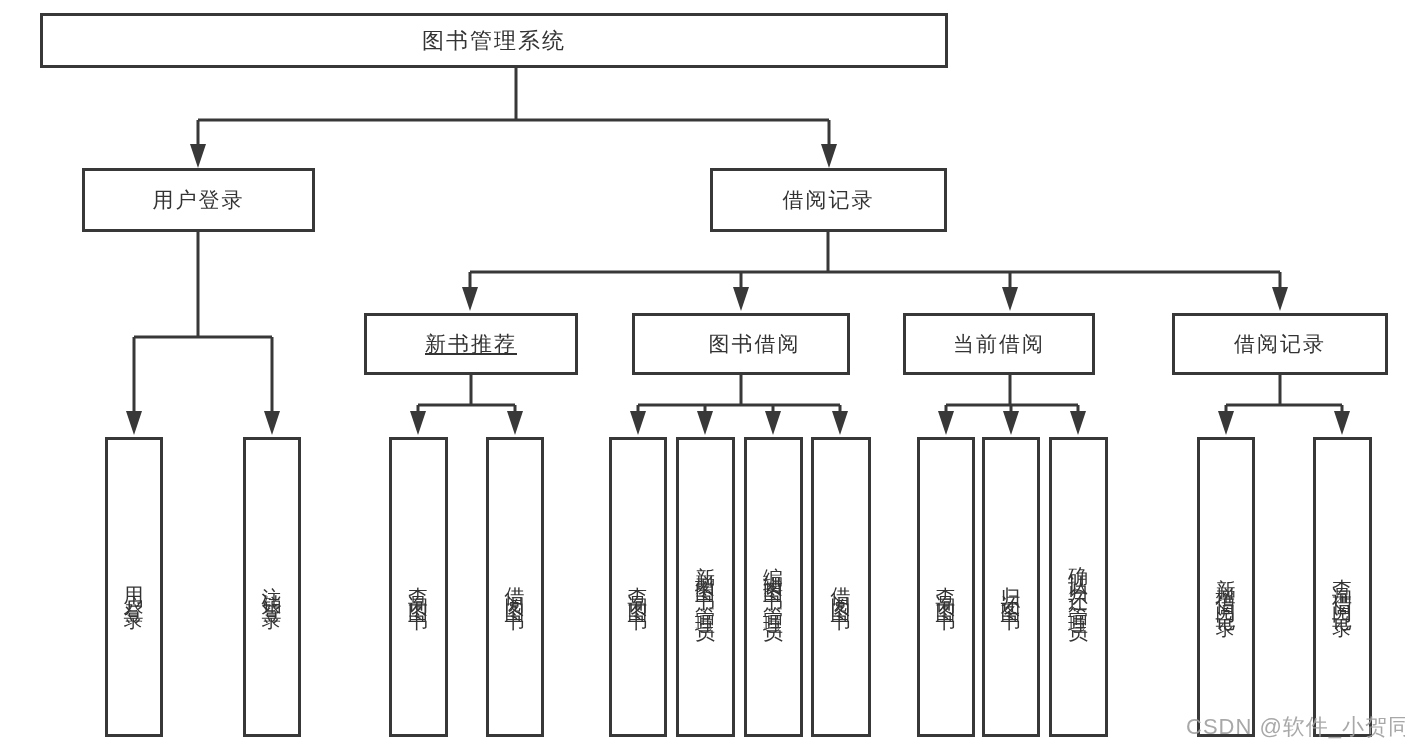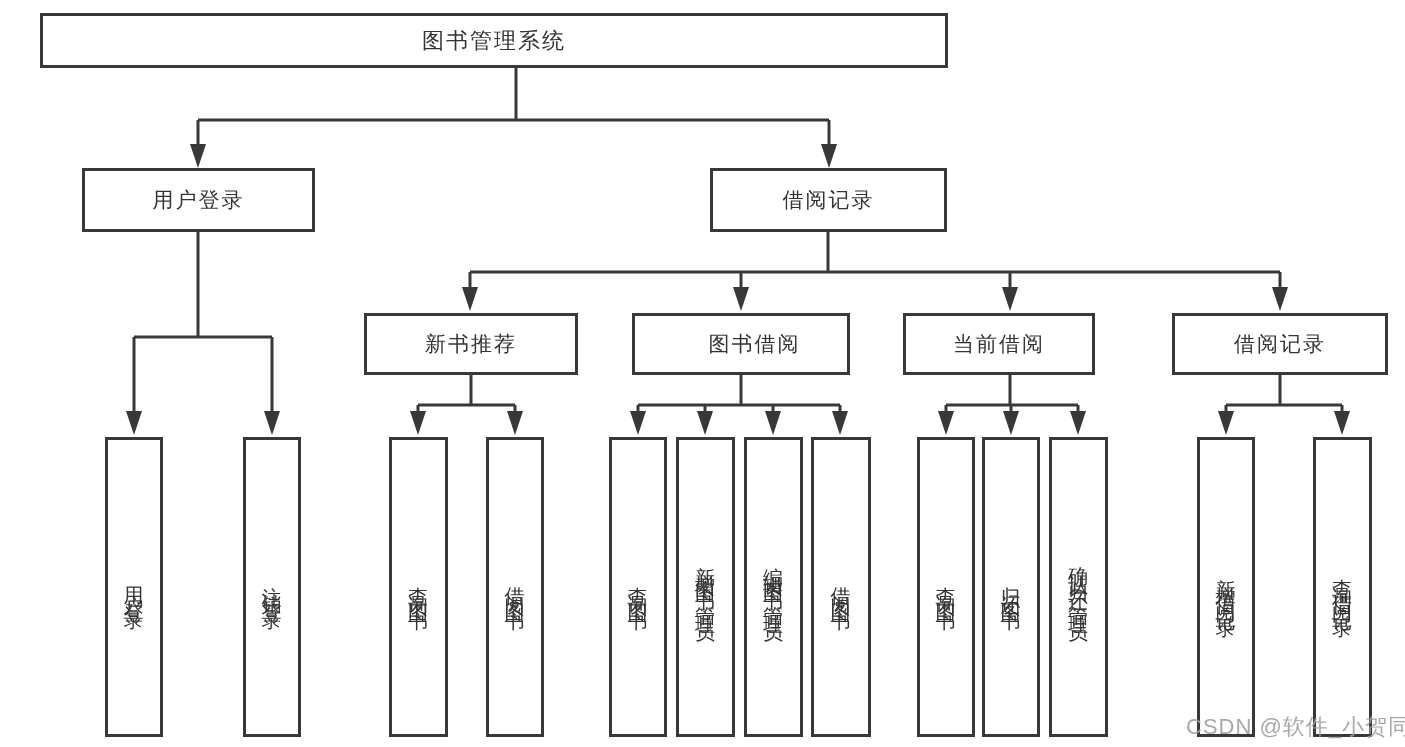--- a/index.html
+++ b/index.html
@@ -115,21 +115,21 @@
       <polygon points="1218,411 1234,411 1226,435"></polygon>
       <polygon points="1334,411 1350,411 1342,435"></polygon>
     </g>
   </svg>
 
   <div class="box hbox root-box" style="left:12px; top:13px; width:908px; height:55px;margin-left:28px;">图书管理系统</div>
 
   <div class="box hbox" style="left:82px; top:168px; width:233px; height:64px;">用户登录</div>
   <div class="box hbox" style="left:710px; top:168px; width:237px; height:64px;">借阅记录</div>
 
-  <div class="box hbox" style="left:364px; top:313px; width:214px; height:62px;">新书推荐</div>
+  <div class="box hbox" style="left:364px; top:313px; width:214px; height:62px;text-decoration:underline;">新书推荐</div>
   <div class="box hbox" style="left:632px; top:313px; width:218px; height:62px;padding-left:27px;">图书借阅</div>
   <div class="box hbox" style="left:903px; top:313px; width:192px; height:62px;">当前借阅</div>
   <div class="box hbox" style="left:1172px; top:313px; width:216px; height:62px;">借阅记录</div>
 
   <div class="box vbox" style="left:105px; top:437px; width:58px; height:300px;">用户登录</div>
   <div class="box vbox" style="left:243px; top:437px; width:58px; height:300px;">注销登录</div>
 
   <div class="box vbox" style="left:389px; top:437px; width:59px; height:300px;">查询图书</div>
   <div class="box vbox" style="left:486px; top:437px; width:58px; height:300px;">借阅图书</div>
 

